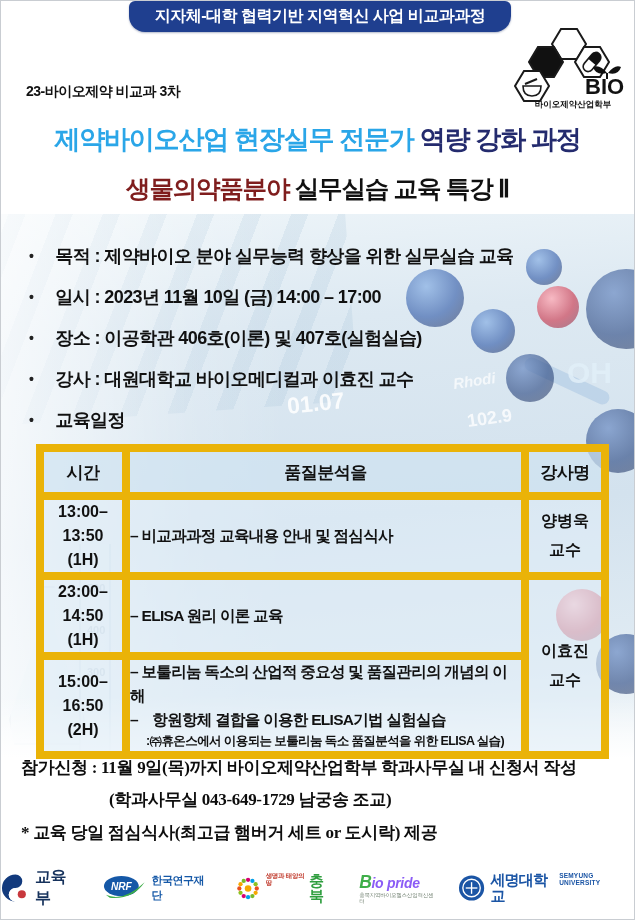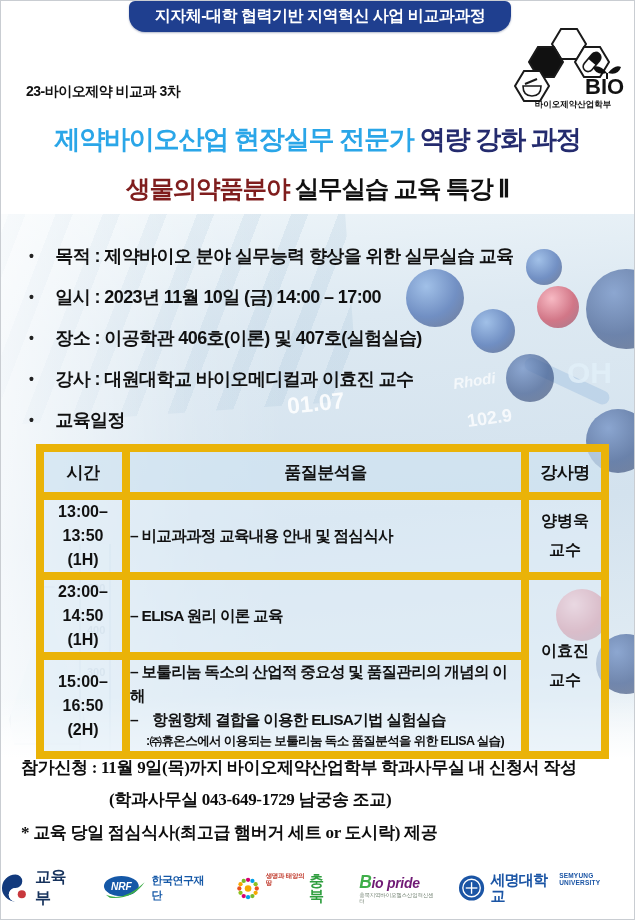--- a/index.html
+++ b/index.html
@@ -87,21 +87,21 @@
   .notes .n3{margin:0;}
   
   .logos{position:absolute;left:0;top:866px;width:100%;display:flex;justify-content:center;align-items:center;gap:22px;z-index:4;}
   .logo-item{display:flex;align-items:center;gap:5px;}
   .moe-label{font-size:16px;font-weight:800;color:#16325c;letter-spacing:-0.5px;}
   .nrf-label{font-size:11px;font-weight:800;color:#1558a7;letter-spacing:-0.5px;}
   .cb-col{display:flex;flex-direction:row;line-height:1;}
   .cb-slogan{font-size:6.5px;color:#c0392b;font-weight:bold;letter-spacing:-0.3px;}
   .cb-label{font-size:15px;font-weight:900;color:#2f9e3f;letter-spacing:-0.5px;}
   .bp-col{display:flex;flex-direction:column;line-height:1.15;}
-  .bp-label{font-size:14px;font-weight:bold;font-style:italic;color:#701a75;letter-spacing:-0.3px;}
+  .bp-label{font-size:14px;font-weight:bold;font-style:italic;color:#8b5cf6;letter-spacing:-0.3px;}
   .bp-label::first-letter{color:#3fae49;font-size:1.25em;}
   .bp-sub{font-size:5.5px;color:#6f7f6f;letter-spacing:-0.2px;}
   .sm-col{display:flex;flex-direction:row;line-height:1.1;}
   .sm-label{font-size:15px;font-weight:900;color:#1b55a5;letter-spacing:-0.8px;}
   .sm-sub{font-size:6.5px;color:#1b55a5;font-weight:bold;letter-spacing:0.2px;}
 </style>
 </head>
 <body>
 
 <div class="poster">

